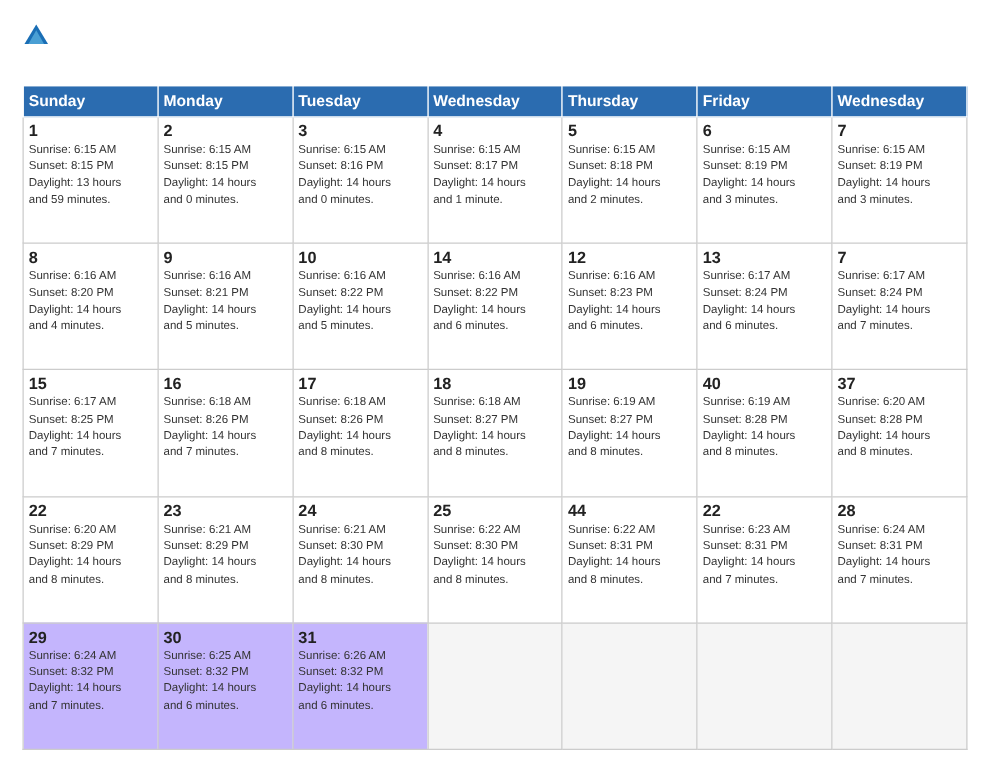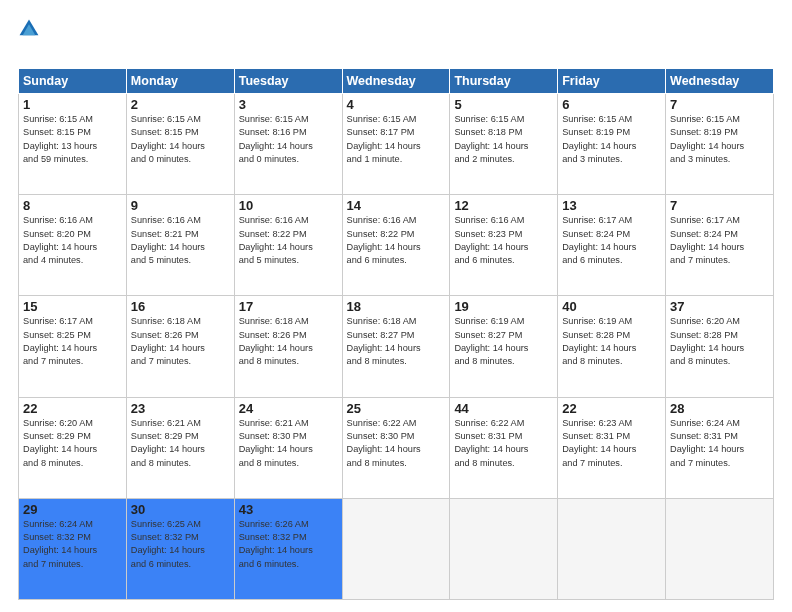--- a/index.html
+++ b/index.html
@@ -72,21 +72,21 @@
     .calendar tbody tr td {
       border: 1px solid #ccc;
       vertical-align: top;
       padding: 3px 4px;
       font-size: 9.5px;
       color: #333;
       height: 88px;
       background: #fff;
     }
     .calendar tbody tr:last-child td {
-      background: #3b82f6;
+      background: #c4b5fd;
     }
     .day-num {
       font-size: 13px;
       font-weight: bold;
       color: #222;
       display: block;
       margin-bottom: 1px;
     }
     .day-info {
       font-size: 9.2px;
@@ -254,21 +254,21 @@
         <tr>
           <td>
             <span class="day-num">29</span>
             <div class="day-info">Sunrise: 6:24 AM<br>Sunset: 8:32 PM<br>Daylight: 14 hours<br>and 7 minutes.</div>
           </td>
           <td>
             <span class="day-num">30</span>
             <div class="day-info">Sunrise: 6:25 AM<br>Sunset: 8:32 PM<br>Daylight: 14 hours<br>and 6 minutes.</div>
           </td>
           <td>
-            <span class="day-num">43</span>
+            <span class="day-num">31</span>
             <div class="day-info">Sunrise: 6:26 AM<br>Sunset: 8:32 PM<br>Daylight: 14 hours<br>and 6 minutes.</div>
           </td>
           <td class="empty"></td>
           <td class="empty"></td>
           <td class="empty"></td>
           <td class="empty"></td>
         </tr>
       </tbody>
   </table>
 </div>

